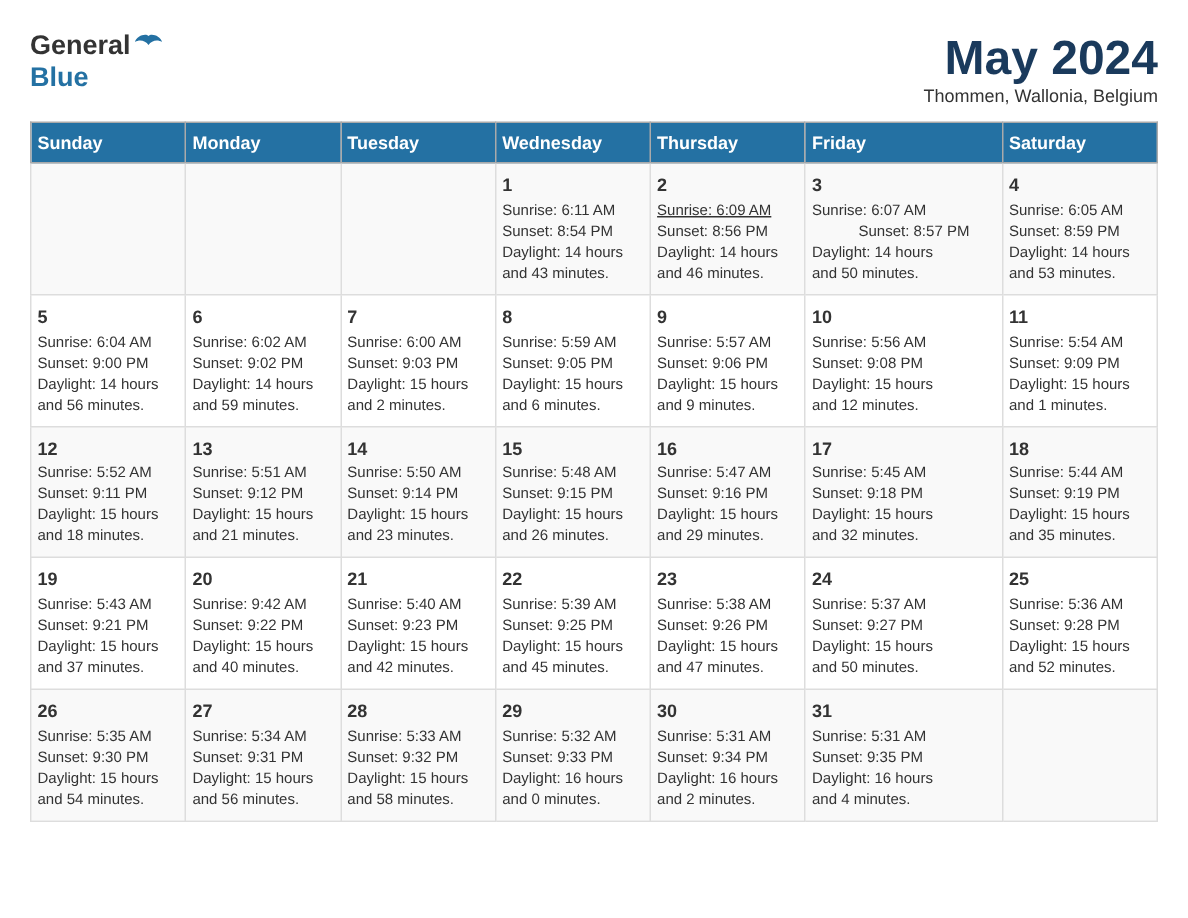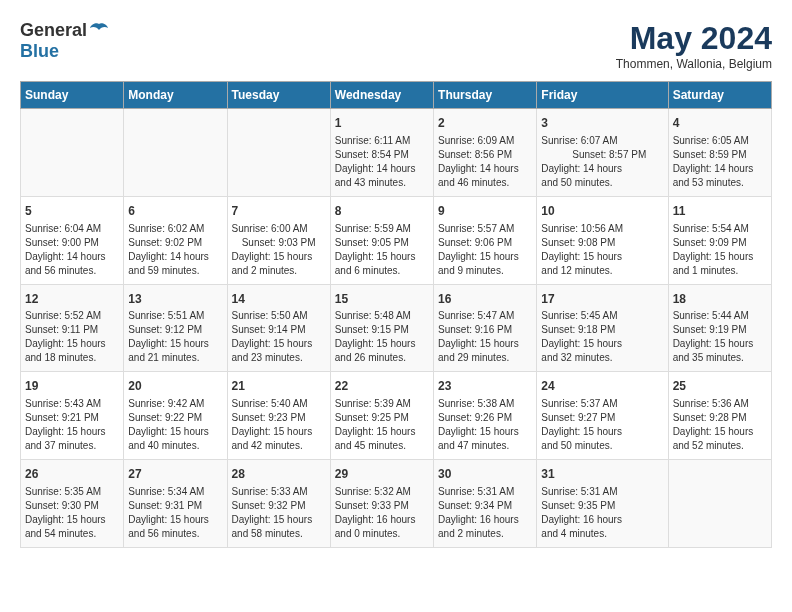--- a/index.html
+++ b/index.html
@@ -118,21 +118,21 @@
         <td></td>
         <td>
           <span class="day-number">1</span>
           <span class="cell-content" style="display: block;">Sunrise: 6:11 AM</span>
           <span class="cell-content" style="display: block;">Sunset: 8:54 PM</span>
           <span class="cell-content" style="display: block;">Daylight: 14 hours</span>
           <span class="cell-content" style="display: block;">and 43 minutes.</span>
         </td>
         <td>
           <span class="day-number">2</span>
-          <span class="cell-content" style="display: block;">Sunrise: 6:09 AM</span>
+          <span class="cell-content" style="display: block; text-decoration: underline;">Sunrise: 6:09 AM</span>
           <span class="cell-content" style="display: block;">Sunset: 8:56 PM</span>
           <span class="cell-content" style="display: block;">Daylight: 14 hours</span>
           <span class="cell-content" style="display: block;">and 46 minutes.</span>
         </td>
         <td>
           <span class="day-number">3</span>
           <span class="cell-content" style="display: block;">Sunrise: 6:07 AM</span>
           <span class="cell-content" style="display: block; margin-left: 31px;">Sunset: 8:57 PM</span>
           <span class="cell-content" style="display: block;">Daylight: 14 hours</span>
           <span class="cell-content" style="display: block;">and 50 minutes.</span>
@@ -156,41 +156,41 @@
         <td>
           <span class="day-number">6</span>
           <span class="cell-content" style="display: block;">Sunrise: 6:02 AM</span>
           <span class="cell-content" style="display: block;">Sunset: 9:02 PM</span>
           <span class="cell-content" style="display: block;">Daylight: 14 hours</span>
           <span class="cell-content" style="display: block;">and 59 minutes.</span>
         </td>
         <td>
           <span class="day-number">7</span>
           <span class="cell-content" style="display: block;">Sunrise: 6:00 AM</span>
-          <span class="cell-content" style="display: block; text-align: center;">Sunset: 9:03 PM</span>
+          <span class="cell-content" style="display: block;">Sunset: 9:03 PM</span>
           <span class="cell-content" style="display: block;">Daylight: 15 hours</span>
           <span class="cell-content" style="display: block;">and 2 minutes.</span>
         </td>
         <td>
           <span class="day-number">8</span>
           <span class="cell-content" style="display: block;">Sunrise: 5:59 AM</span>
           <span class="cell-content" style="display: block;">Sunset: 9:05 PM</span>
           <span class="cell-content" style="display: block;">Daylight: 15 hours</span>
           <span class="cell-content" style="display: block;">and 6 minutes.</span>
         </td>
         <td>
           <span class="day-number">9</span>
           <span class="cell-content" style="display: block;">Sunrise: 5:57 AM</span>
           <span class="cell-content" style="display: block;">Sunset: 9:06 PM</span>
           <span class="cell-content" style="display: block;">Daylight: 15 hours</span>
           <span class="cell-content" style="display: block;">and 9 minutes.</span>
         </td>
         <td>
           <span class="day-number">10</span>
-          <span class="cell-content" style="display: block;">Sunrise: 10:56 AM</span>
+          <span class="cell-content" style="display: block;">Sunrise: 5:56 AM</span>
           <span class="cell-content" style="display: block;">Sunset: 9:08 PM</span>
           <span class="cell-content" style="display: block;">Daylight: 15 hours</span>
           <span class="cell-content" style="display: block;">and 12 minutes.</span>
         </td>
         <td>
           <span class="day-number">11</span>
           <span class="cell-content" style="display: block;">Sunrise: 5:54 AM</span>
           <span class="cell-content" style="display: block;">Sunset: 9:09 PM</span>
           <span class="cell-content" style="display: block;">Daylight: 15 hours</span>
           <span class="cell-content" style="display: block;">and 1 minutes.</span>

